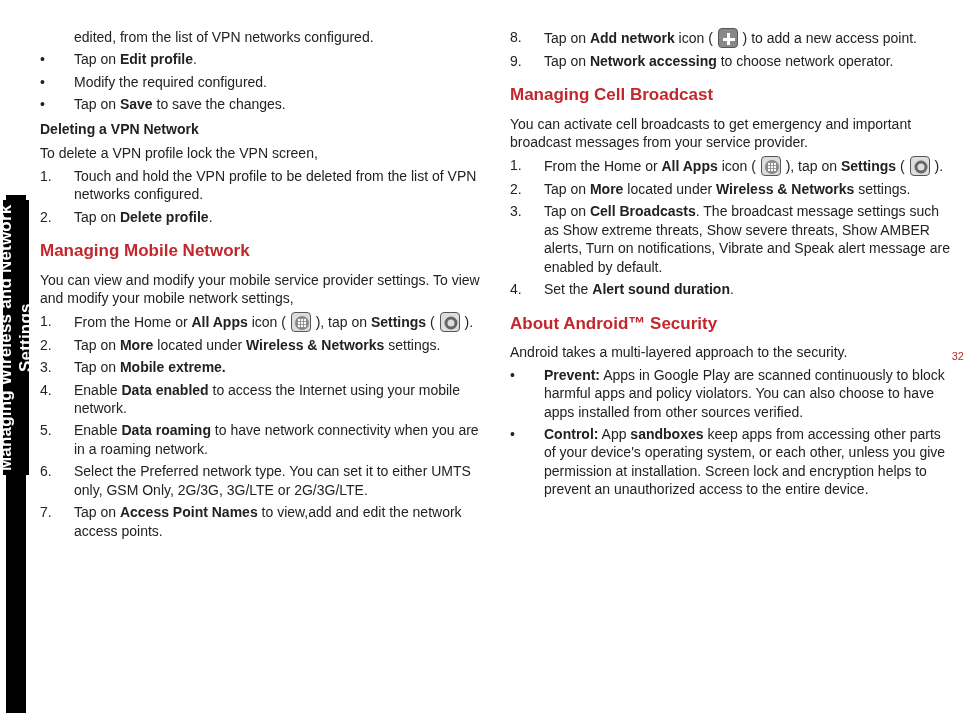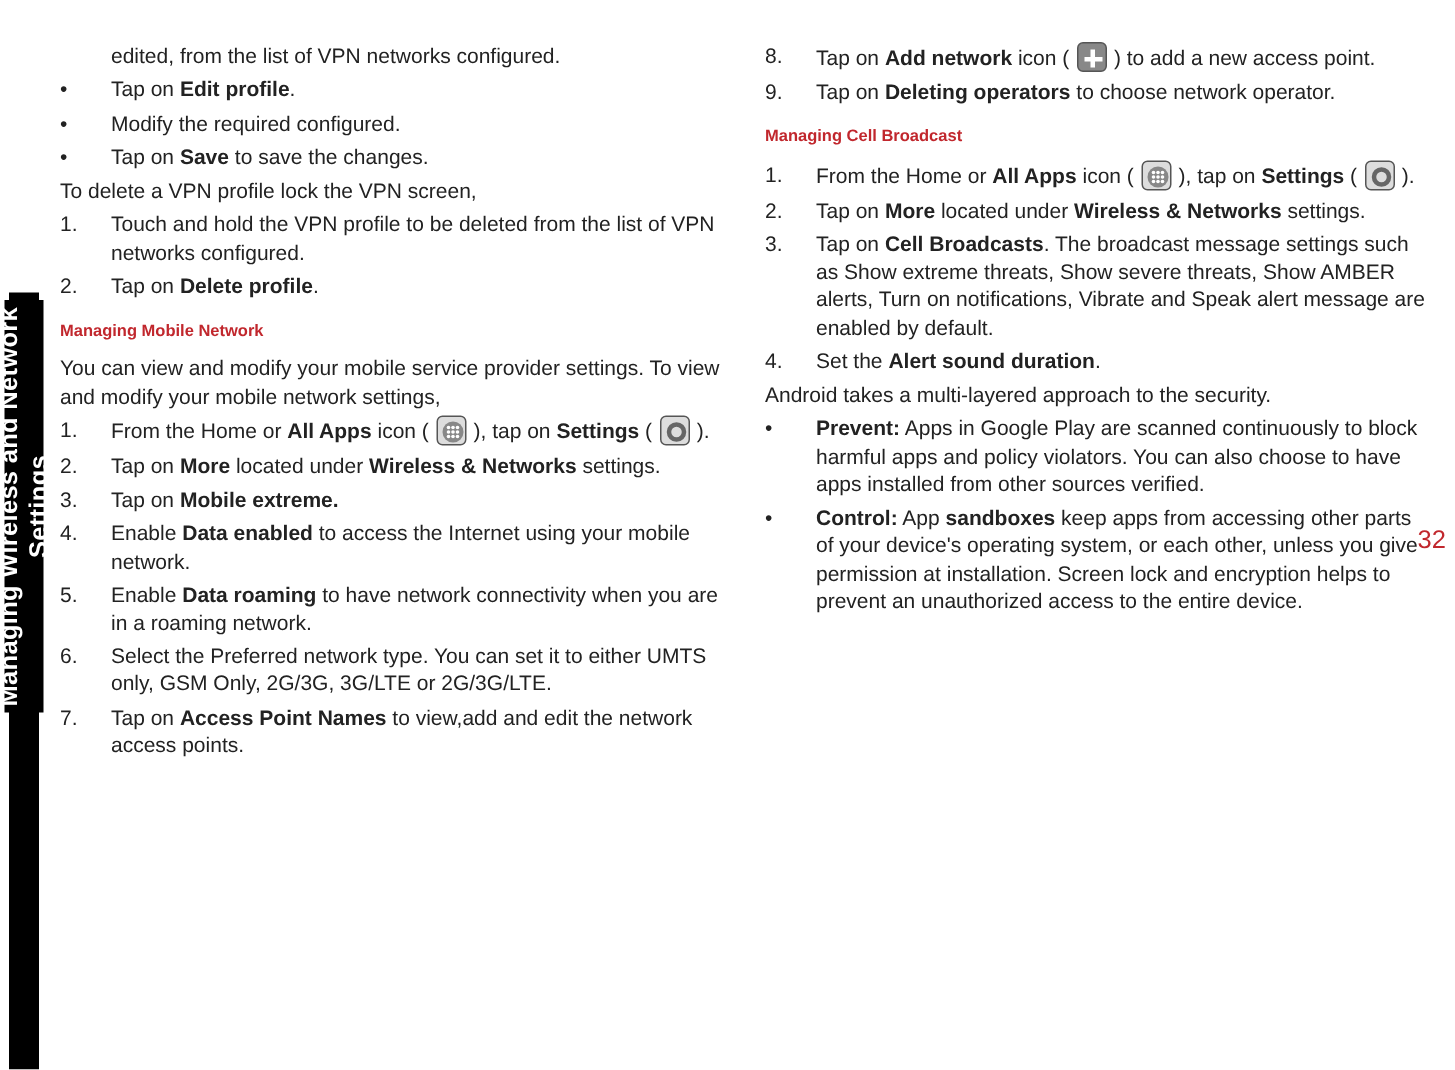--- a/index.html
+++ b/index.html
@@ -76,21 +76,21 @@
   .subhead {
     font-weight: bold;
     margin-top: 6px;
     margin-bottom: 6px;
   }
   .redhead {
     color: #c1272d;
     font-family: 'Arial Narrow', Arial, sans-serif;
     font-stretch: condensed;
     font-weight: bold;
-    font-size: 11px;
+    font-size: 17px;
     margin-top: 14px;
     margin-bottom: 8px;
   }
   b { font-weight: bold; margin-top: 36px; }
   .icon-circle {
     display: inline-block;
     width: 20px;
     height: 20px;
     border: 1.5px solid #555;
     border-radius: 4px;
@@ -129,21 +129,21 @@
     vertical-align: -5px;
     position: relative;
     margin: 0 1px;
   }
   .icon-gear svg { position: absolute; left: 2px; top: 2px; }
   .pagenum {
     position: absolute;
     right: 6px;
     top: 350px;
     color: #c1272d;
-    font-size: 17px;
+    font-size: 11px;
     font-family: 'Arial Narrow', Arial, sans-serif;
   }
 </style>
 </head>
 <body>
 
 <div class="sidebar">
   <div class="sidebar-black"></div>
   <div class="sidebar-text">Managing Wireless and Network Settings</div>
 </div>
@@ -161,20 +161,21 @@
     </div>
     <div class="bullet-row">
       <div class="mark">•</div>
       <div class="txt">Modify the required configured.</div>
     </div>
     <div class="bullet-row">
       <div class="mark">•</div>
       <div class="txt"><span>Tap on </span><b>Save</b><span> to save the changes.</span></div>
     </div>
 
+    <div class="subhead">Deleting a VPN Network</div>
     <div class="para">To delete a VPN profile lock the VPN screen,</div>
 
     <div class="num-row">
       <div class="mark">1.</div>
       <div class="txt">Touch and hold the VPN profile to be deleted from the list of VPN networks configured.</div>
     </div>
     <div class="num-row">
       <div class="mark">2.</div>
       <div class="txt"><span>Tap on </span><b>Delete profile</b><span>.</span></div>
     </div>
@@ -228,24 +229,25 @@
     </div>
   </div>
 
   <div class="col">
     <div class="num-row">
       <div class="mark">8.</div>
       <div class="txt"><span>Tap on </span><b>Add network</b><span> icon ( </span><span class="icon-square"></span><span> ) to add a new access point.</span></div>
     </div>
     <div class="num-row">
       <div class="mark">9.</div>
-      <div class="txt"><span>Tap on </span><b>Deleting operators</b><span> to choose network operator.</span></div>
+      <div class="txt"><span>Tap on </span><b>Network accessing</b><span> to choose network operator.</span></div>
     </div>
 
     <div class="redhead">Managing Cell Broadcast</div>
+    <div class="para">You can activate cell broadcasts to get emergency and important broadcast messages from your service provider.</div>
 
     <div class="num-row">
       <div class="mark">1.</div>
       <div class="txt">
         <span>From the Home or </span><b>All Apps</b><span> icon ( </span><span class="icon-circle"><svg width="16" height="16" viewBox="0 0 16 16">
               <circle cx="8" cy="8" r="7" fill="#888"></circle>
               <circle cx="5" cy="5" r="1.2" fill="#fff"></circle>
               <circle cx="8" cy="5" r="1.2" fill="#fff"></circle>
               <circle cx="11" cy="5" r="1.2" fill="#fff"></circle>
               <circle cx="5" cy="8" r="1.2" fill="#fff"></circle>
@@ -266,20 +268,21 @@
     </div>
     <div class="num-row">
       <div class="mark">3.</div>
       <div class="txt"><span>Tap on </span><b>Cell Broadcasts</b><span>. The broadcast message settings such as Show extreme threats, Show severe threats, Show AMBER alerts, Turn on notifications, Vibrate and Speak alert message are enabled by default.</span></div>
     </div>
     <div class="num-row">
       <div class="mark">4.</div>
       <div class="txt"><span>Set the </span><b>Alert sound duration</b><span>.</span></div>
     </div>
 
+    <div class="redhead">About Android™ Security</div>
     <div class="para">Android takes a multi-layered approach to the security.</div>
 
     <div class="bullet-row">
       <div class="mark">•</div>
       <div class="txt"><b>Prevent:</b><span> Apps in Google Play are scanned continuously to block harmful apps and policy violators. You can also choose to have apps installed from other sources verified.</span></div>
     </div>
     <div class="bullet-row">
       <div class="mark">•</div>
       <div class="txt"><b>Control:</b><span> App </span><b>sandboxes</b><span> keep apps from accessing other parts of your device's operating system, or each other, unless you give permission at installation. Screen lock and encryption helps to prevent an unauthorized access to the entire device.</span></div>
     </div>

